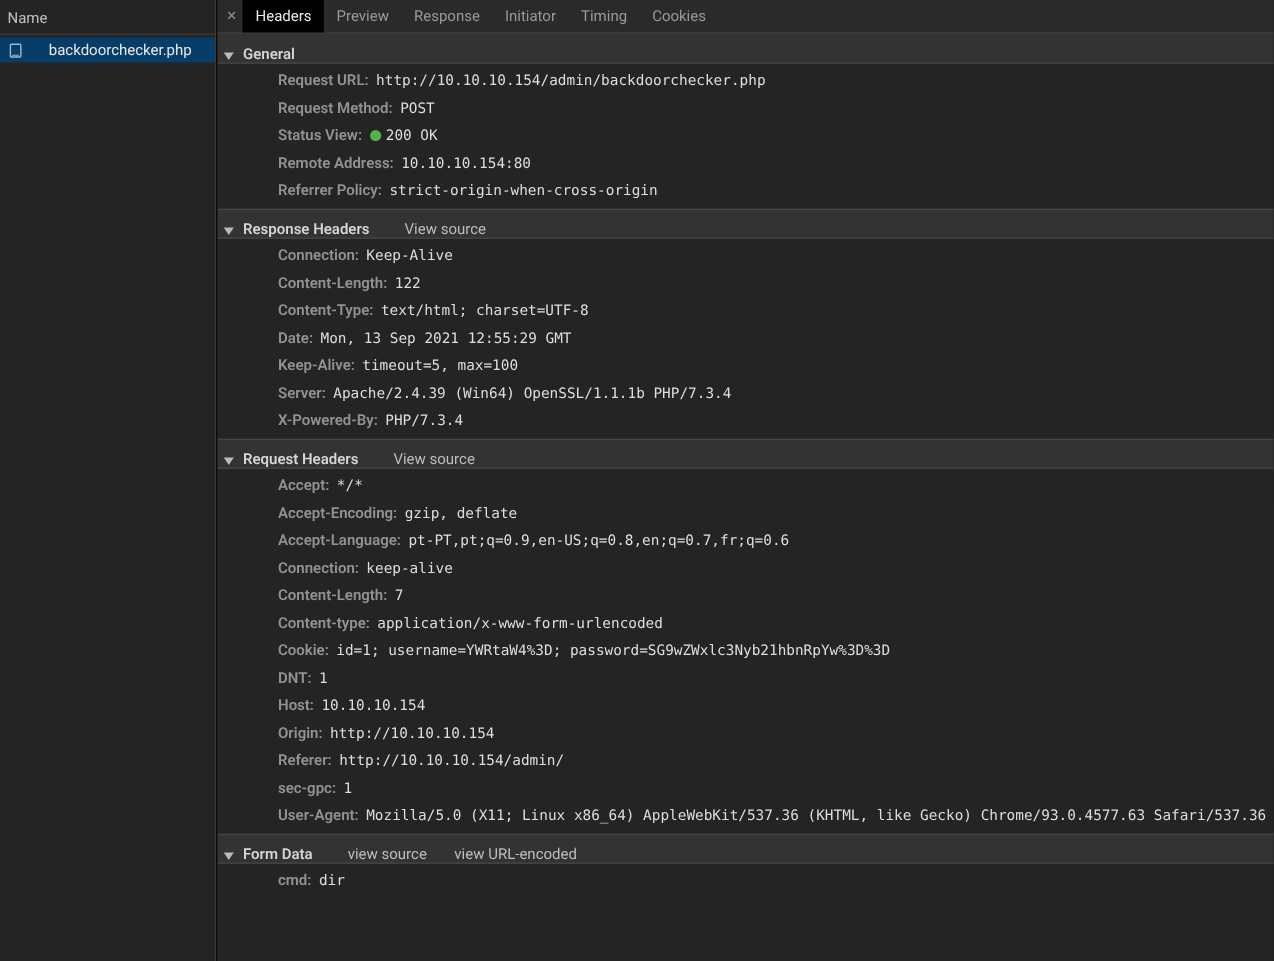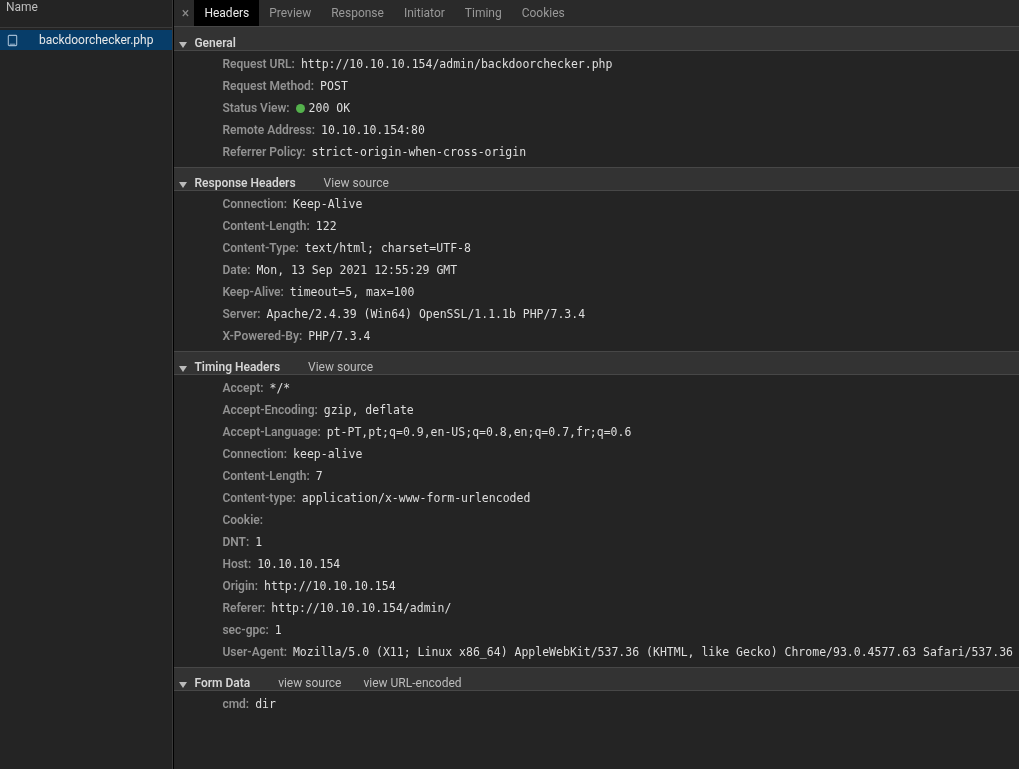--- a/index.html
+++ b/index.html
@@ -21,21 +21,21 @@
   .sidebar {
     width: 197px;
     background: #242424;
     border-right: 1px solid #3a3a3a;
     display: flex;
     flex-direction: column;
   }
   .sidebar-header {
     height: 28px;
     display: flex;
-    align-items: flex-start;
+    align-items: center;
     padding: 0 6px;
     border-bottom: 1px solid #3a3a3a;
     color: #bfbfbf;
   }
   .sidebar-list {
     flex: 1;
     padding-top: 2px;
   }
   .sidebar-item {
     height: 20px;
@@ -273,21 +273,21 @@
             <span class="val">PHP/7.3.4</span>
           </div>
       </div>
 
       <div class="section-header">
         <span class="disclosure">
           <svg viewBox="0 0 10 10">
               <path d="M1 2 L9 2 L5 8 Z" fill="#bbb"></path>
             </svg>
         </span>
-        <span class="section-title">Timing Headers</span>
+        <span class="section-title">Request Headers</span>
         <span class="section-link">View source</span>
       </div>
       <div class="section-body">
         <div class="row">
             <span class="key">Accept:</span>
             <span class="val">*/*</span>
           </div>
         <div class="row">
             <span class="key">Accept-Encoding:</span>
             <span class="val">gzip, deflate</span>
@@ -303,20 +303,21 @@
         <div class="row">
             <span class="key">Content-Length:</span>
             <span class="val">7</span>
           </div>
         <div class="row">
             <span class="key">Content-type:</span>
             <span class="val">application/x-www-form-urlencoded</span>
           </div>
         <div class="row">
             <span class="key">Cookie:</span>
+            <span class="val">id=1; username=YWRtaW4%3D; password=SG9wZWxlc3Nyb21hbnRpYw%3D%3D</span>
           </div>
         <div class="row">
             <span class="key">DNT:</span>
             <span class="val">1</span>
           </div>
         <div class="row">
             <span class="key">Host:</span>
             <span class="val">10.10.10.154</span>
           </div>
         <div class="row">

